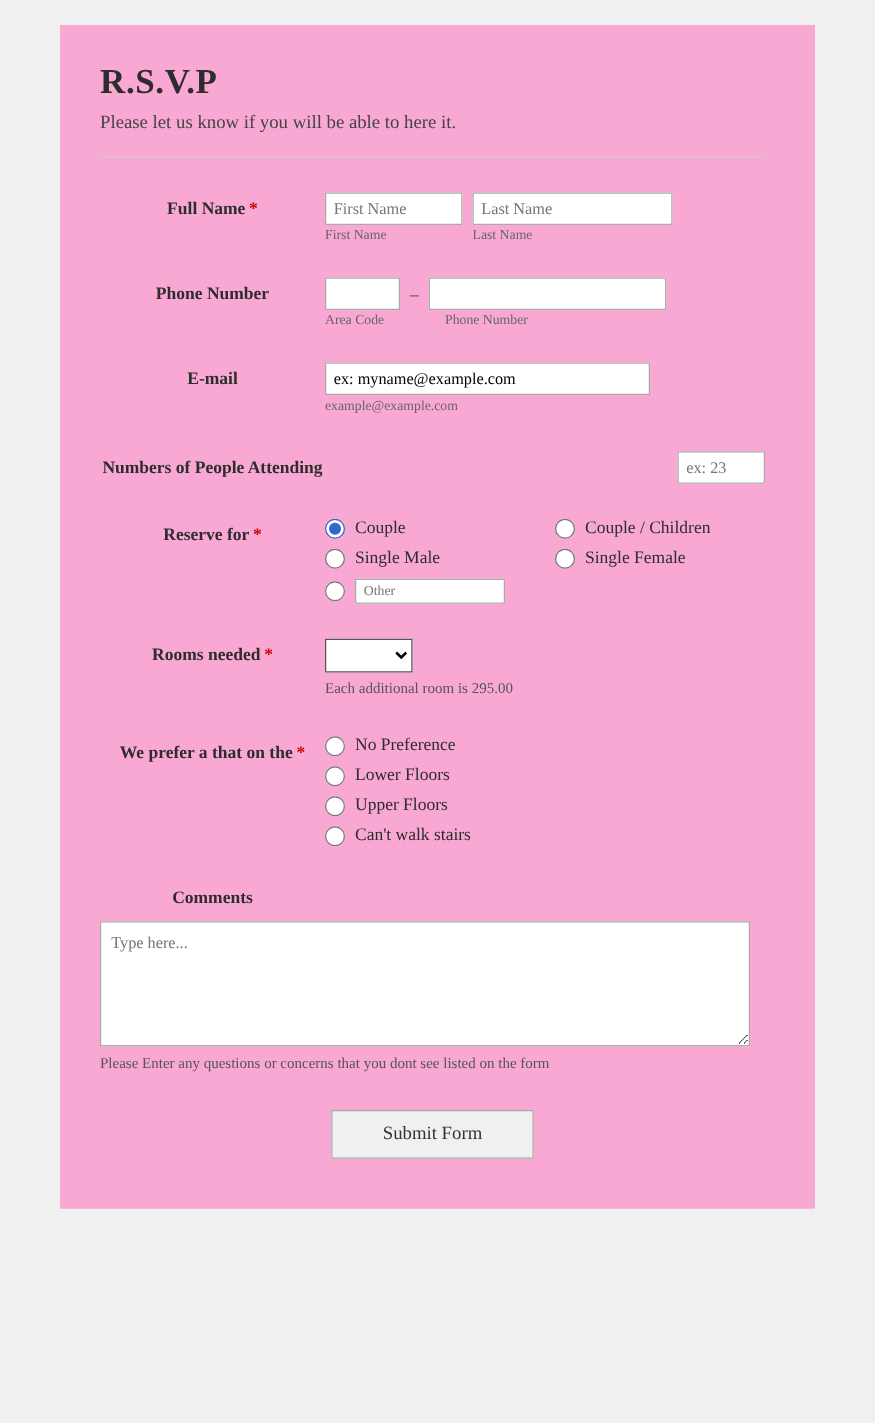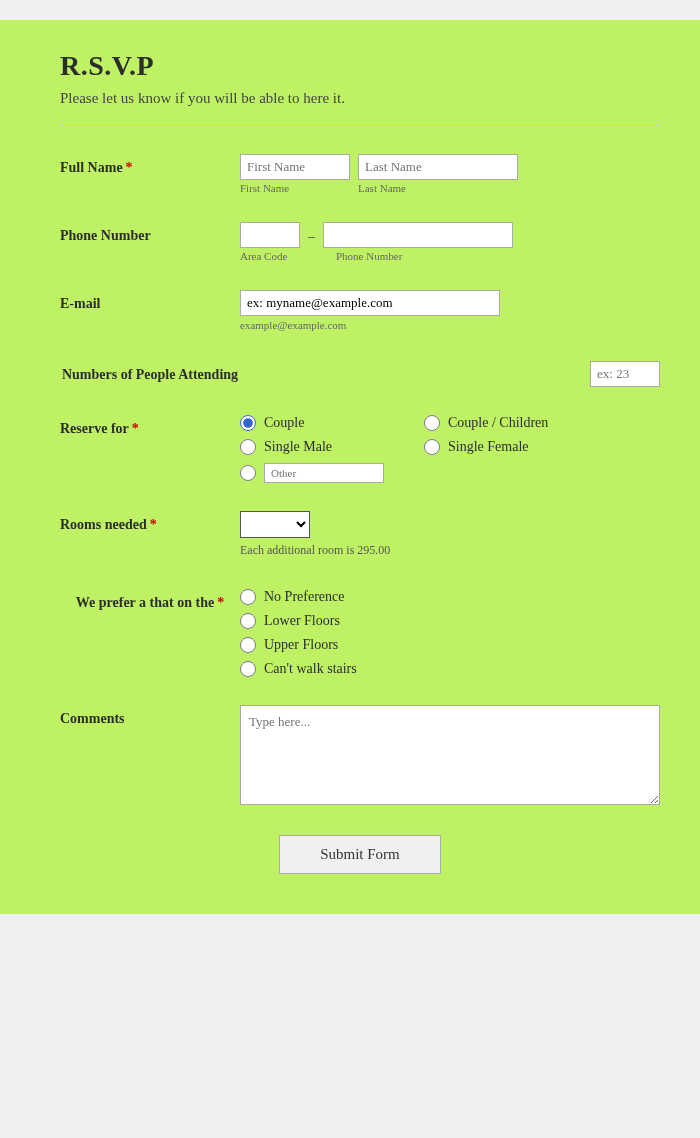--- a/index.html
+++ b/index.html
@@ -12,23 +12,23 @@
       background: #f0f0f0;
       font-family: Georgia, 'Times New Roman', serif;
       display: flex;
       justify-content: center;
       align-items: flex-start;
       min-height: 1138px;
       padding: 20px 0;
     }
 
     .page-container {
-      width: 700px;
-      background: #bef264;
-      padding: 30px 40px 40px 60px;
+      width: 604px;
+      background: #f9a8d4;
+      padding: 30px 40px 40px 32px;
     }
 
     .page-title {
       font-size: 28px;
       font-weight: bold;
       color: #2d2d2d;
       margin-bottom: 8px;
       letter-spacing: 0.5px;
     }
 
@@ -50,20 +50,21 @@
       margin-bottom: 28px;
     }
 
     .form-label {
       width: 180px;
       min-width: 180px;
       font-size: 14px;
       font-weight: bold;
       color: #2d2d2d;
       padding-top: 6px;
+      text-align: center;
     }
 
     .required-star {
       color: #cc0000;
       margin-left: 3px;
     }
 
     .form-field {
       flex: 1;
       display: flex;
@@ -389,23 +390,24 @@
             <label for="upper">Upper Floors</label>
           </div>
           <div class="radio-item">
             <input type="radio" name="prefer" id="no_stairs" style="">
             <label for="no_stairs">Can't walk stairs</label>
           </div>
         </div>
       </div>
     </div>
 
-    <div class="form-row" style="">
+    <div class="form-row" style="flex-direction: column;">
       <div class="form-label" style="width:auto; margin-bottom: 10px;">Comments</div>
       <textarea class="comments-textarea" placeholder="Type here..." style=""></textarea>
+      <span class="comments-note">Please Enter any questions or concerns that you dont see listed on the form</span>
     </div>
 
     <div class="submit-section">
       <button class="submit-button" type="submit">Submit Form</button>
     </div>
 
   </form>
 </div>
 
 </body></html>

